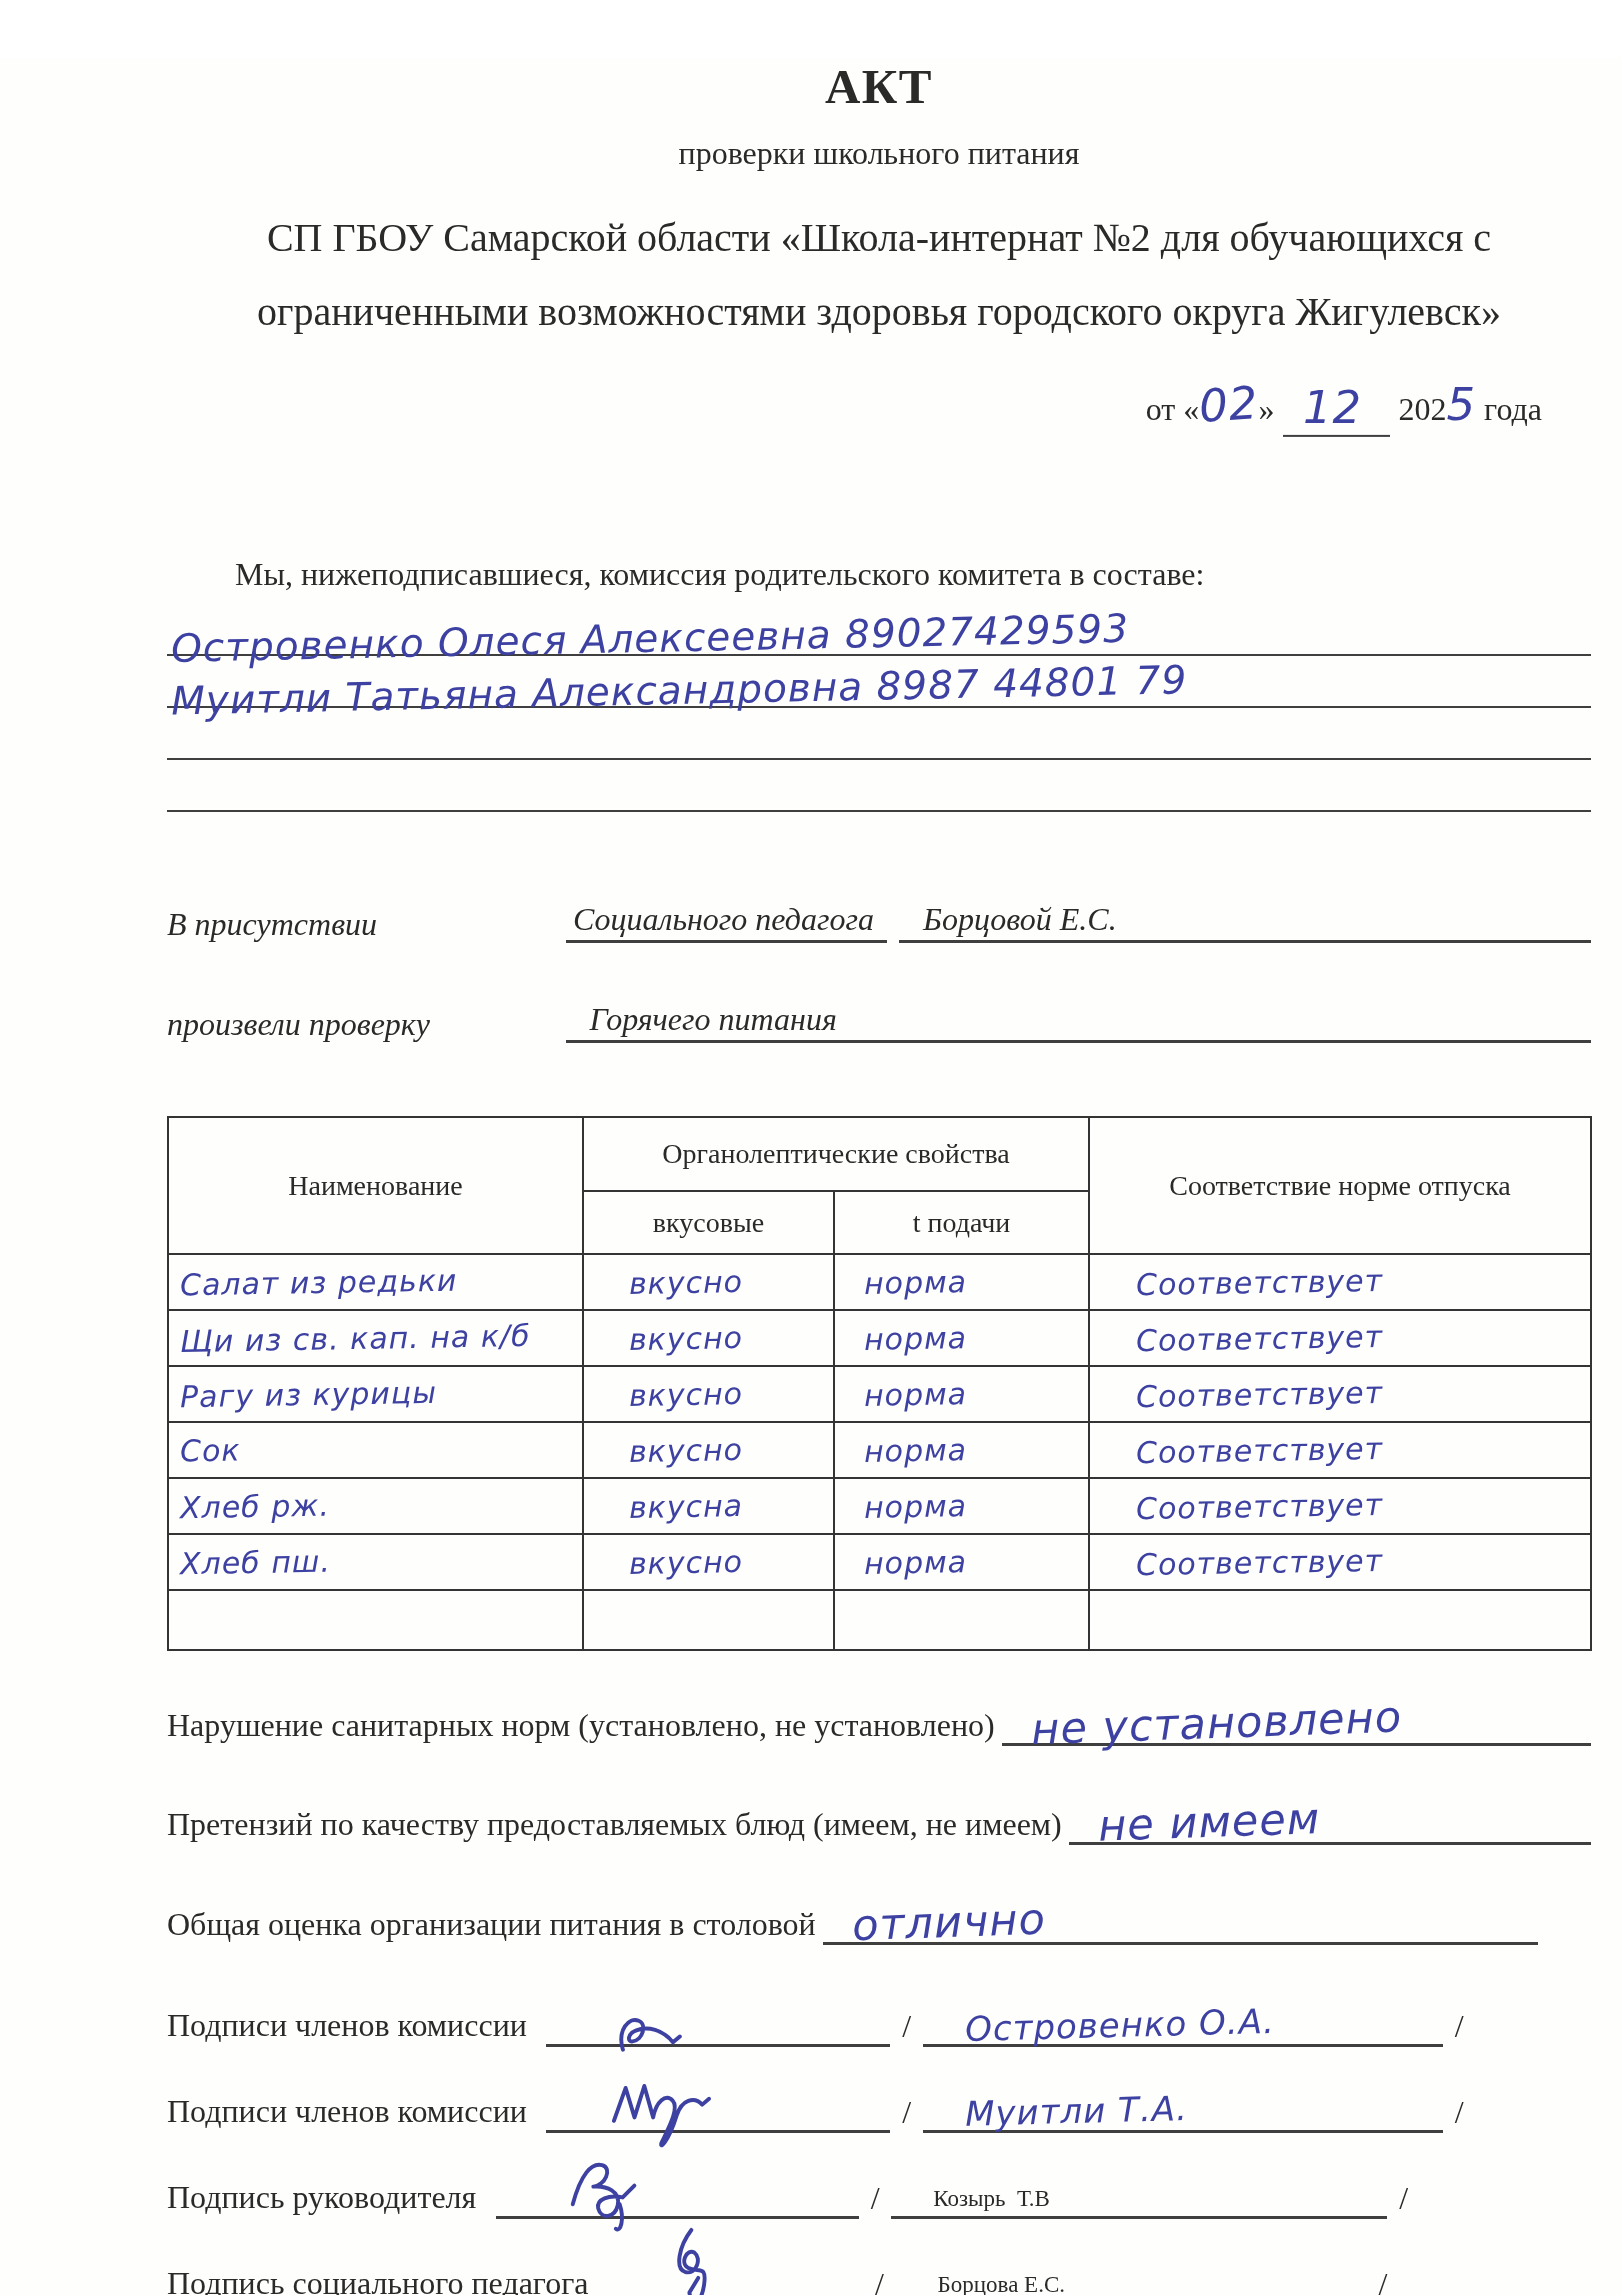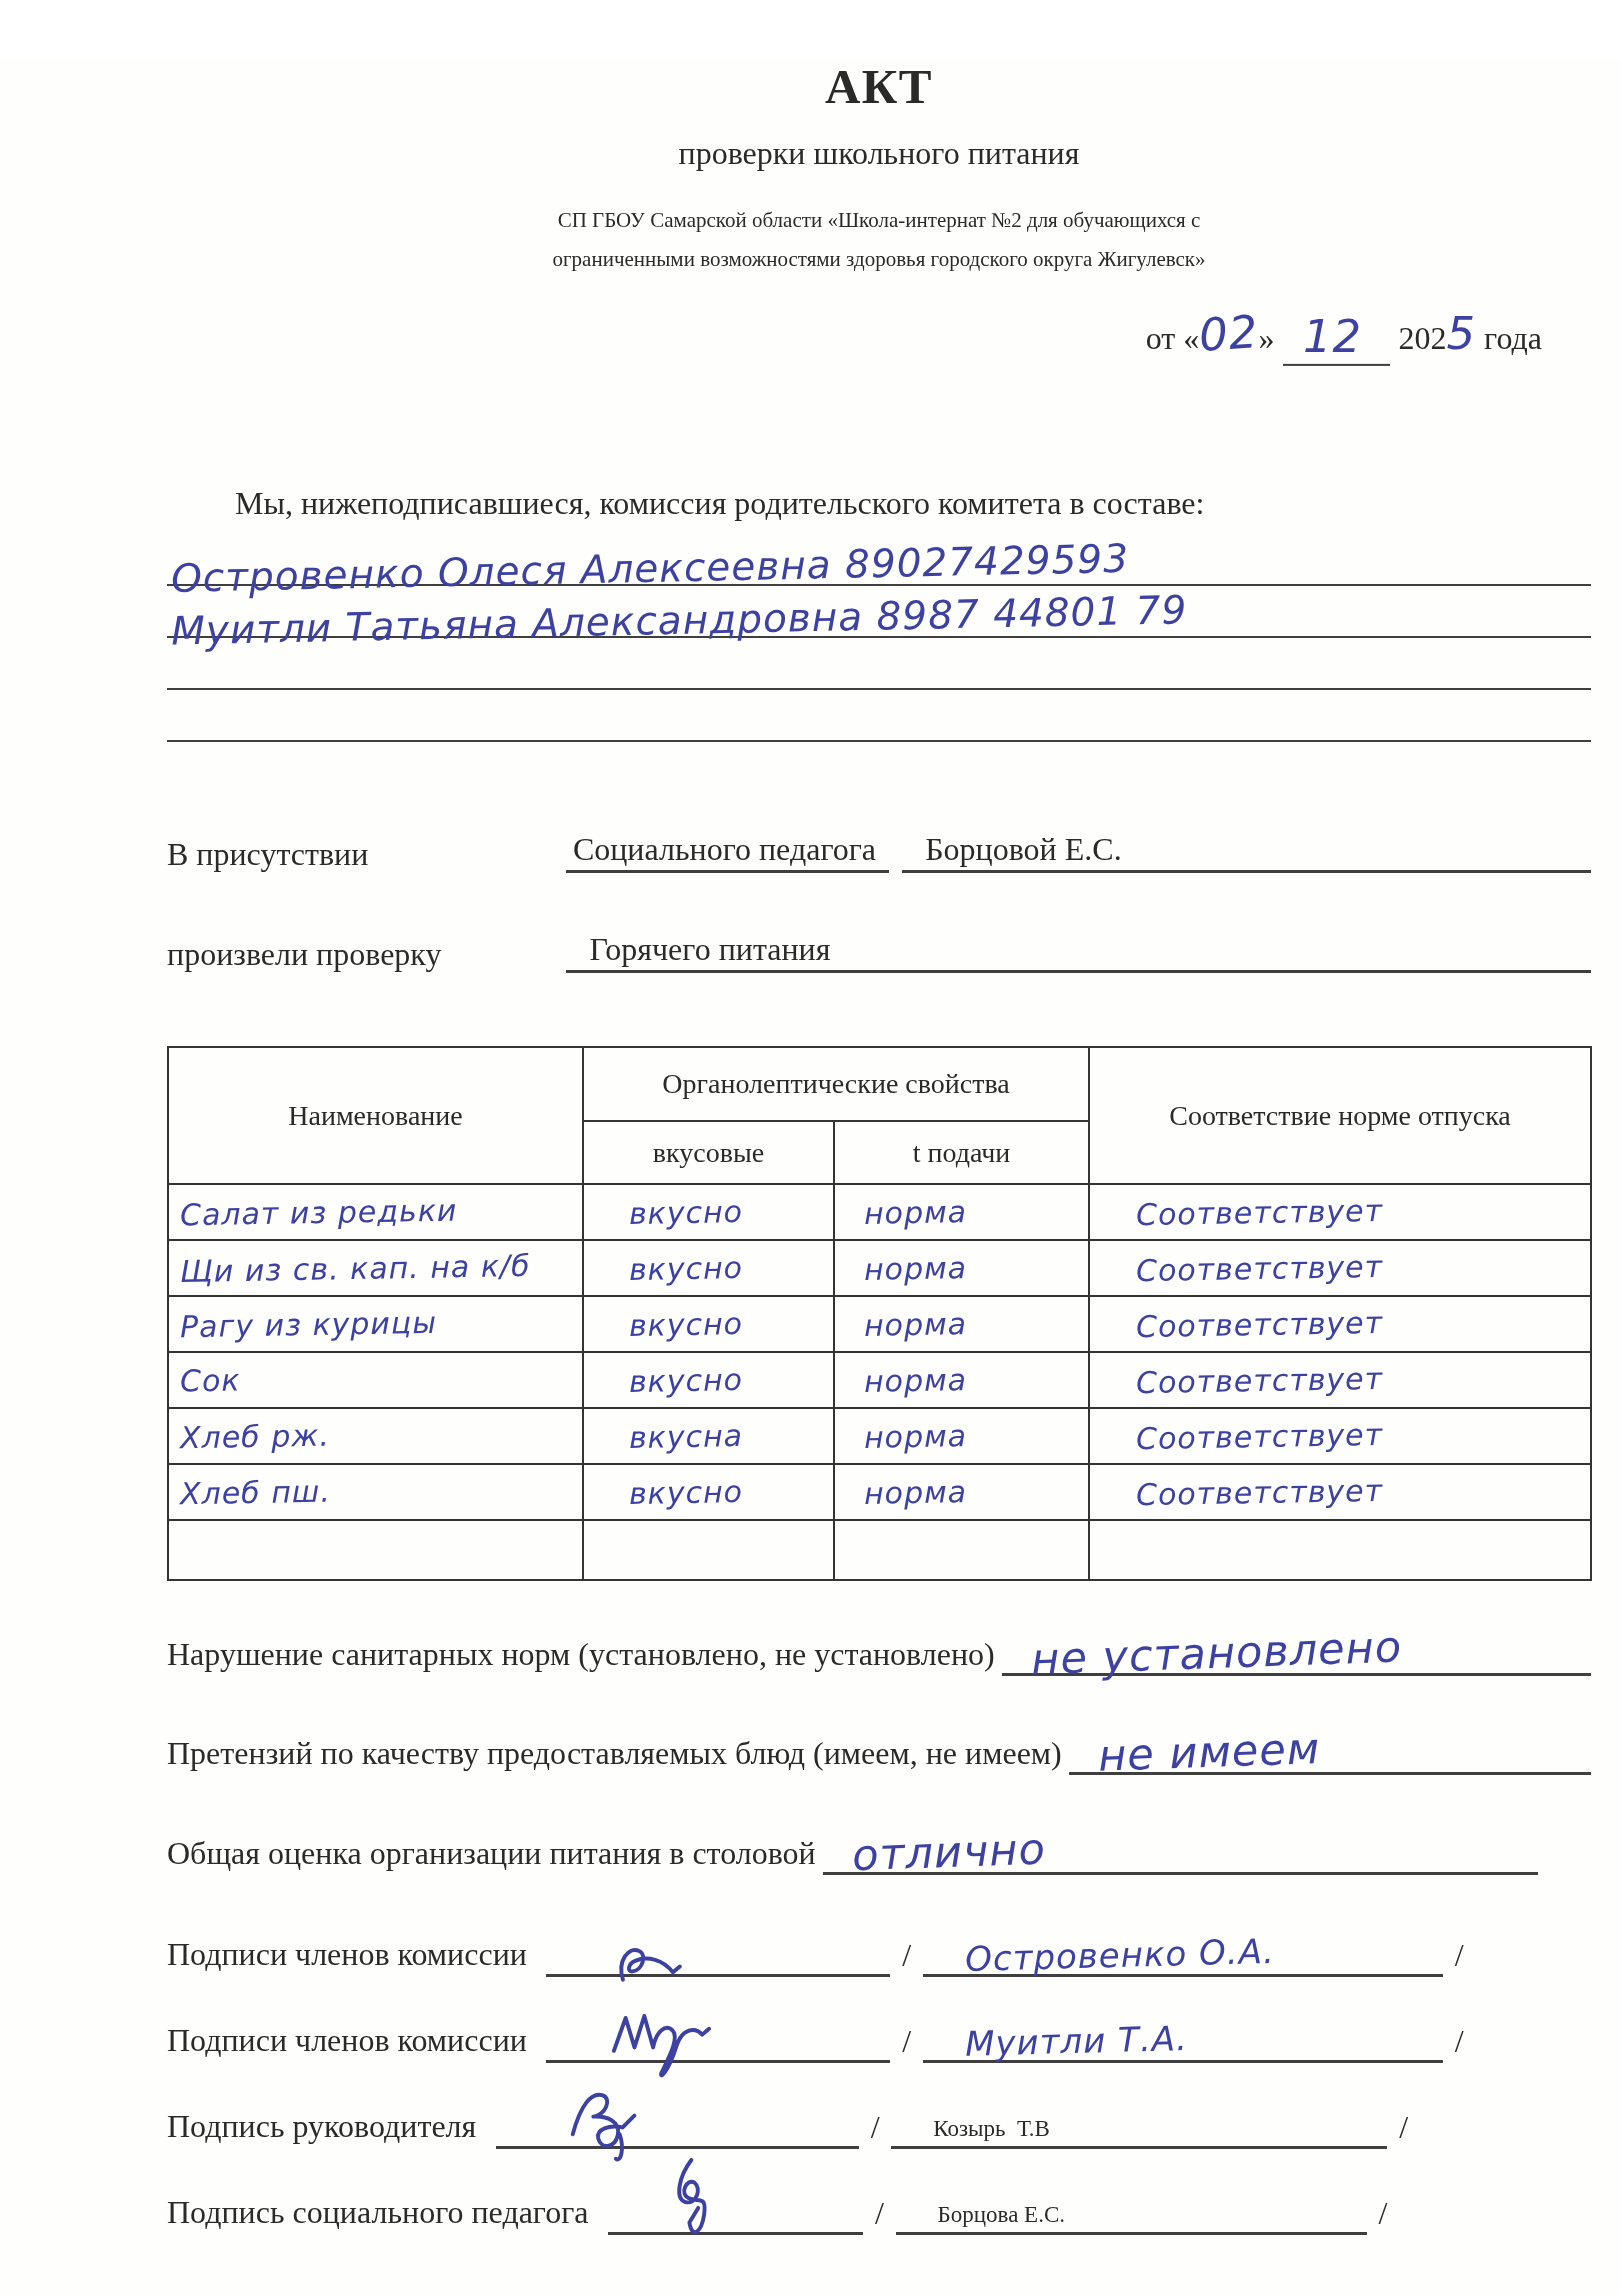--- a/index.html
+++ b/index.html
@@ -17,41 +17,41 @@
   .printed { font-family: "Liberation Serif", "DejaVu Serif", serif; color: #2a2a28; }
   .hand {
     font-family: "DejaVu Sans", sans-serif;
     font-style: italic;
     color: #3d41a1;
     letter-spacing: 1px;
   }
 
   .title { margin-top: 58px; text-align: center; font-size: 49px; font-weight: bold; letter-spacing: 1.5px; }
   .subtitle { margin-top: 19.6px; text-align: center; font-size: 32px; }
-  .org { margin-top: 29.5px; text-align: center; font-size: 21px; line-height: 1.85; }
+  .org { margin-top: 29.5px; text-align: center; font-size: 40px; line-height: 1.85; }
 
   .date-line { margin-top: 28.5px; text-align: right; padding-right: 49px; font-size: 32px; white-space: nowrap; }
   .date-line .hand-day { font-size: 45px; transform: rotate(-4deg); display: inline-block; }
   .date-line .hand-month {
     font-size: 45px; display: inline-block;
     border-bottom: 2.9px solid #3f3f3f; padding: 0 27.5px 1px 19.6px; margin: 0 8.8px;
     transform: translateY(2.9px);
   }
   .date-line .hand-year { font-size: 45px; }
 
   .intro { margin-top: 122px; font-size: 32px; text-indent: 68px; }
 
   .members { margin-top: 11.8px; }
   .m-line {
     height: 52px; border-bottom: 2.9px solid #3f3f3f;
     display: flex; align-items: flex-end;
   }
   .m-line .hand { font-size: 39px; transform: rotate(-1.2deg) translateY(6.9px); padding-left: 3.9px; white-space: nowrap; }
 
-  .pair-row { display: flex; align-items: flex-end; font-size: 32px; }
+  .pair-row { display: flex; align-items: flex-end; font-size: 32px; font-style: italic; }
   .pair-row .row-label { width: 399px; flex: none; }
   .presence { margin-top: 89px; }
   .inspect { margin-top: 58px; }
   .u-seg { border-bottom: 3.4px solid #3f3f3f; padding: 0 12.8px 2px 6.9px; white-space: nowrap; }
   .u-gap { width: 12.8px; flex: none; }
   .u-fill { flex: 1; border-bottom: 3.4px solid #3f3f3f; padding: 0 0 2px 23.6px; white-space: nowrap; }
 
   table.menu {
     margin-top: 73px; width: 1424px;
     border-collapse: collapse; table-layout: fixed;

